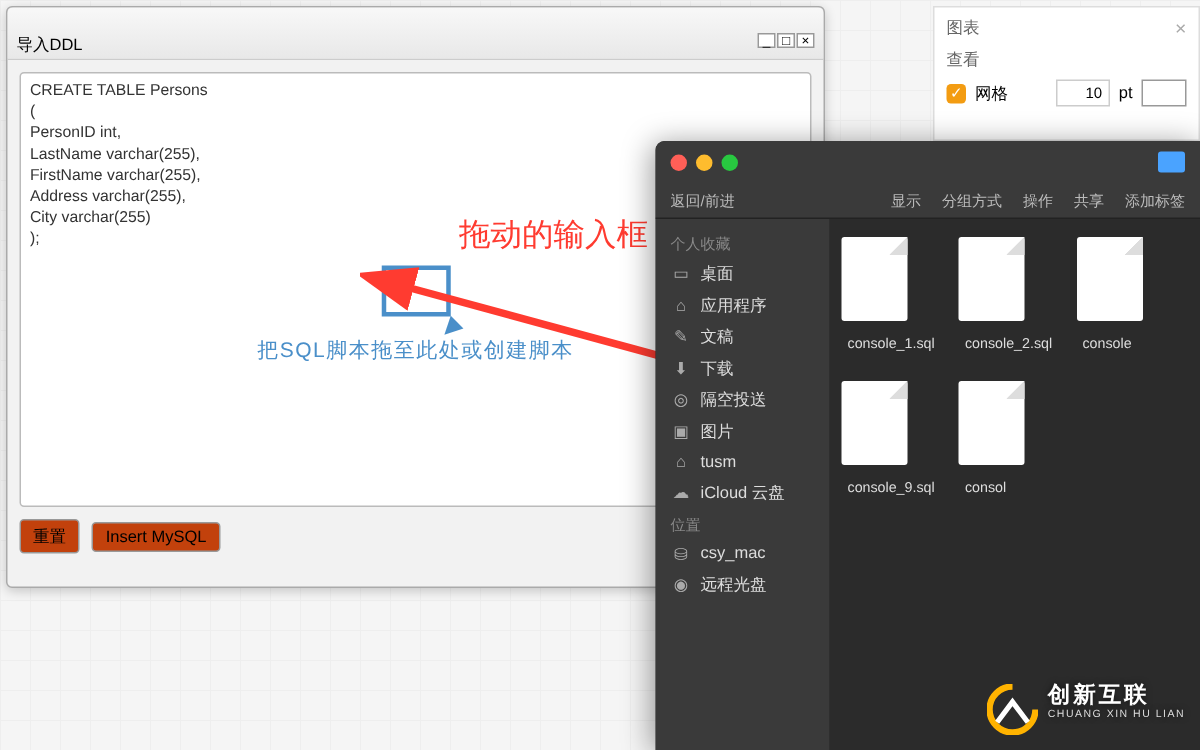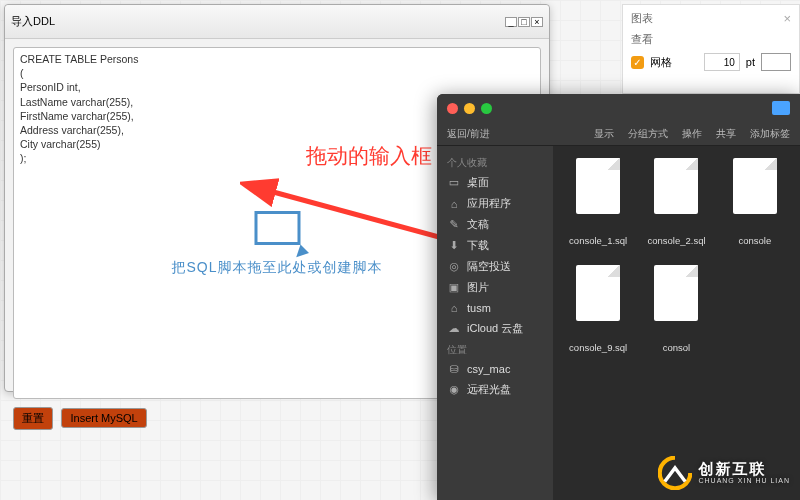--- a/index.html
+++ b/index.html
@@ -3,25 +3,25 @@
 <meta charset="utf-8">
 <style>
 *{margin:0;padding:0;box-sizing:border-box;font-family:"Helvetica Neue",Arial,"PingFang SC","Microsoft YaHei",sans-serif}
 body{width:800px;height:500px;background:#f5f5f5;position:relative;overflow:hidden}
 
 
 .grid-bg{position:absolute;left:0;top:0;width:800px;height:500px;background-image:linear-gradient(#eee 1px,transparent 1px),linear-gradient(90deg,#eee 1px,transparent 1px);background-size:20px 20px}
 
 
 .ddl-window{position:absolute;left:4px;top:4px;width:546px;height:388px;background:#f2f2f2;border:1px solid #aaa;border-radius:4px;box-shadow:0 2px 8px rgba(0,0,0,.2)}
-.ddl-titlebar{height:34px;background:linear-gradient(#f8f8f8,#e8e8e8);border-bottom:1px solid #ccc;display:flex;align-items:center;padding:0 6px;font-size:11px;border-radius:4px 4px 0 0}
+.ddl-titlebar{height:22px;background:linear-gradient(#f8f8f8,#e8e8e8);border-bottom:1px solid #ccc;display:flex;align-items:flex-start;padding:17px 6px;font-size:11px;border-radius:4px 4px 0 0}
 .ddl-titlebar .spacer{flex:1}
 .ddl-titlebar .winbtn{width:12px;height:10px;border:1px solid #999;margin-left:1px;background:#fff;font-size:9px;line-height:8px;text-align:center}
 .ddl-body{padding:8px}
-.ddl-textarea{width:100%;height:352px;background:#fff;border:1px solid #bbb;border-radius:3px;padding:4px 6px;font-size:10.5px;font-family:Arial;color:#333;position:relative}
+.ddl-textarea{width:100%;height:290px;background:#fff;border:1px solid #bbb;border-radius:3px;padding:4px 6px;font-size:10.5px;font-family:Arial;color:#333;position:relative}
 .ddl-textarea .sql{white-space:pre;line-height:1.35}
 .dropzone{position:absolute;left:50%;top:56%;transform:translate(-50%,-50%);text-align:center}
 .dropzone .picicon{width:46px;height:40px;margin:0 auto 8px;position:relative}
 .dropzone .picicon .frame{width:46px;height:34px;border:3px solid #4a8fc9;position:absolute;top:0;left:0}
 .dropzone .picicon .cursor{position:absolute;right:-6px;bottom:-8px;width:0;height:0;border-left:6px solid transparent;border-right:6px solid transparent;border-top:12px solid #4a8fc9;transform:rotate(45deg)}
 .dropzone .droptext{color:#4a8fc9;font-size:14px;letter-spacing:1px}
 .ddl-actions{margin-top:8px}
 .ddl-actions button{font-size:11px;padding:3px 8px;background:#c2410c;border:1px solid #999;border-radius:3px;margin-right:4px;cursor:pointer}
 
 
@@ -41,32 +41,32 @@
 .finder-titlebar .ficon{margin-left:auto;width:18px;height:14px;background:#4aa3ff;border-radius:2px}
 .finder-toolbar{height:24px;background:#3a3a3a;border-bottom:1px solid #222;display:flex;align-items:center;padding:0 10px;font-size:10px;color:#bbb;gap:14px}
 .finder-toolbar span{white-space:nowrap}
 .finder-body{flex:1;display:flex;overflow:hidden}
 .finder-sidebar{width:116px;background:#3a3a3a;padding:6px 0;overflow:hidden}
 .sb-section{font-size:10px;color:#888;padding:4px 10px 2px}
 .sb-item{display:flex;align-items:center;gap:6px;font-size:11px;color:#ddd;padding:3px 10px;cursor:pointer}
 .sb-item .sicon{width:14px;height:14px;display:flex;align-items:center;justify-content:center;color:#aaa;font-size:11px}
 .finder-content{flex:1;background:#2b2b2b;padding:12px 8px;overflow:hidden}
 .file-grid{display:grid;grid-template-columns:repeat(3,1fr);gap:18px 4px}
-.file{display:flex;flex-direction:column;align-items:center;gap:20px;cursor:pointer}
+.file{display:flex;flex-direction:column;gap:9px;cursor:pointer}
 .file .doc{width:44px;height:56px;background:#fff;border-radius:2px;position:relative}
 .file .doc::after{content:"";position:absolute;right:0;top:0;width:12px;height:12px;background:linear-gradient(135deg,#fff 48%,#ddd 50%);}
 .file .fname{font-size:9.5px;color:#ddd;padding:1px 4px;border-radius:3px;white-space:nowrap}
 .file.selected .fname{background:#0a84ff;color:#fff}
 
 
 .anno-text{position:absolute;left:306px;top:142px;color:#ff3b30;font-size:21px;font-weight:500}
 .arrow-svg{position:absolute;left:240px;top:140px;pointer-events:none}
 
 
-.logo-wm{position:absolute;right:10px;bottom:10px;display:flex;align-items:center;gap:6px;color:#fff;text-shadow:0 0 4px rgba(0,0,0,.6)}
+.logo-wm{position:absolute;right:10px;bottom:10px;display:flex;gap:6px;color:#fff;text-shadow:0 0 4px rgba(0,0,0,.6)}
 .logo-wm .mark{width:34px;height:34px;position:relative}
 .logo-wm .mark svg{width:34px;height:34px}
 .logo-wm .txt{display:flex;flex-direction:column;line-height:1.1}
 .logo-wm .cn{font-size:15px;font-weight:700;letter-spacing:2px}
 .logo-wm .en{font-size:7px;letter-spacing:1px;color:#ddd}
 </style>
 </head>
 <body>
 
 <div class="grid-bg"></div>

